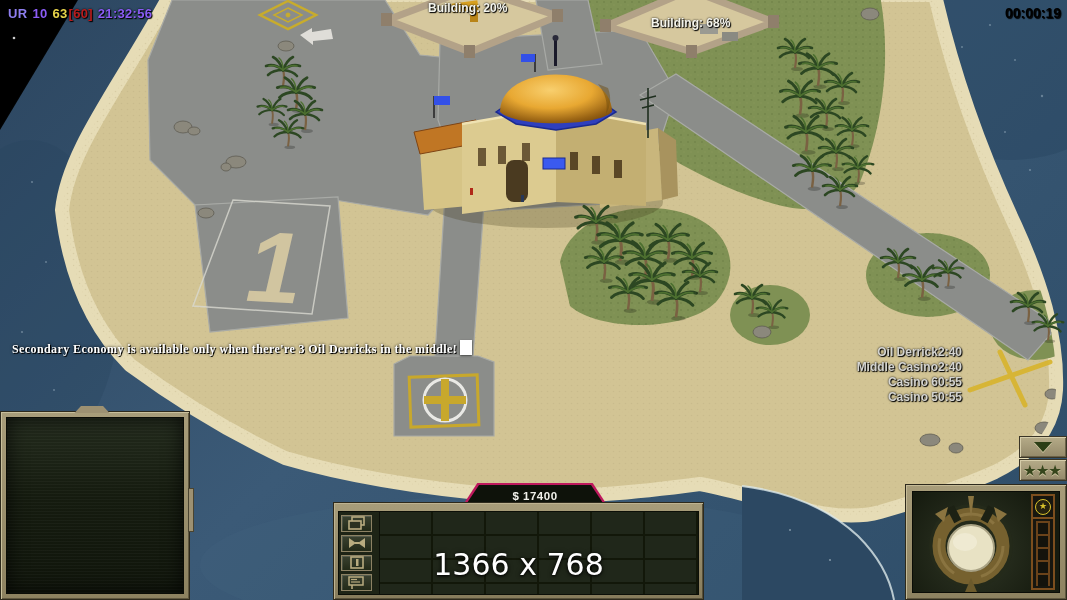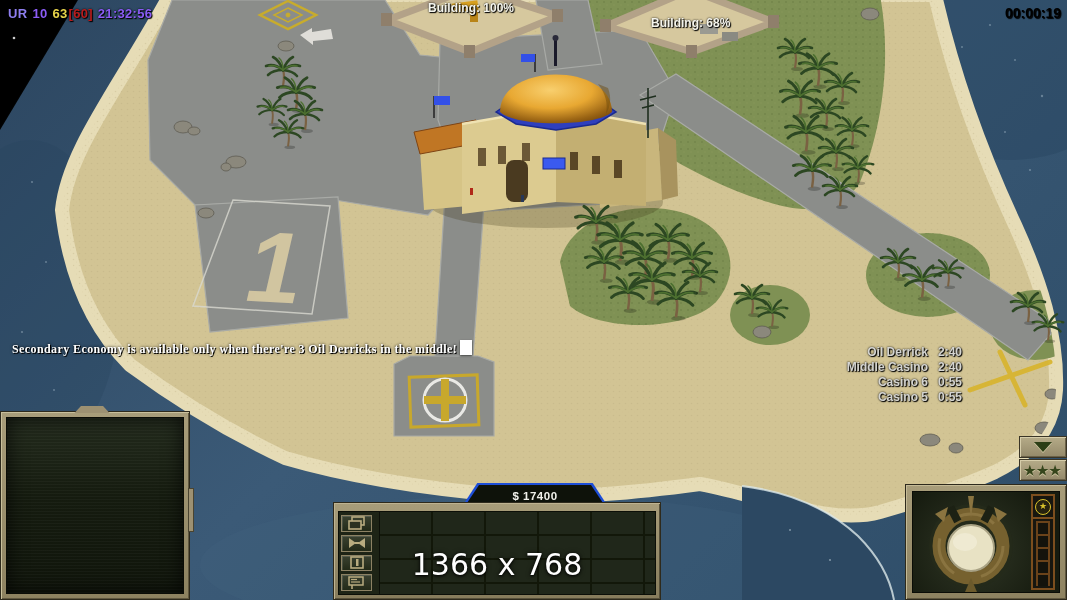--- a/index.html
+++ b/index.html
@@ -19,45 +19,45 @@
   .building-label{font-weight:bold;font-size:12px;color:#f4f4ec;
                   text-shadow:1px 1px 1px #000,0 0 2px #000;white-space:nowrap}
   .b1{left:428px;top:1px}.b2{left:651px;top:16px}
   .chat-line{left:12px;top:340px;font-family:Liberation Serif, serif;font-weight:bold;
              font-size:12px;letter-spacing:.4px;color:#fff;white-space:nowrap;
              text-shadow:1px 1px 0 #000,0 0 3px #000}
   .chat-cursor{display:inline-block;width:12px;height:15px;background:#fff;margin-left:3px;
                vertical-align:-2px;box-shadow:0 1px 2px rgba(0,0,0,.6)}
   .queue{right:105px;top:345px;display:flex;flex-direction:column;font-weight:bold;font-size:12px;
          color:#d4d4d0;text-shadow:1px 1px 1px #000,0 0 2px #000}
-  .q-row{display:flex;justify-content:flex-end;gap:10px;line-height:15px;white-space:nowrap}
+  .q-row{display:flex;justify-content:flex-end;line-height:15px;white-space:nowrap}
 
   
   .radar-panel{left:0;top:411px;width:190px;height:189px;box-sizing:border-box;padding:5px;
                background:linear-gradient(#a89d7a,#8d8260);border:1px solid #2e2a1c;
                box-shadow:inset 1px 1px 0 #c9c09c,inset -1px -1px 0 #5f573f}
   .radar-screen{width:100%;height:100%;box-sizing:border-box;border:1px solid #0a0c06;
     background-image:repeating-linear-gradient(to bottom,rgba(255,255,255,.03) 0 1px,transparent 1px 3px),
                      linear-gradient(180deg,#232b1d,#151b0f 45%,#10150b);
     box-shadow:inset 0 0 20px rgba(0,0,0,.75)}
   .radar-notch{position:absolute;top:-6px;left:68px;width:46px;height:7px;background:#9d9172;
                clip-path:polygon(12% 100%,26% 0,74% 0,88% 100%)}
   .radar-side-tab{position:absolute;right:-5px;top:76px;width:6px;height:44px;background:#9d9172;
                   border:1px solid #4a4430;box-sizing:border-box}
 
   
   .money-tab{left:461px;top:483px;width:148px;height:25px;
-             clip-path:polygon(11% 0,89% 0,100% 100%,0 100%);background:#1d4ed8;
+             clip-path:polygon(11% 0,89% 0,100% 100%,0 100%);background:#be185d;
              display:flex;align-items:center;justify-content:center}
   .money-inner{position:absolute;left:4px;right:4px;top:2px;bottom:2px;background:#0e120a;
                clip-path:polygon(10% 0,90% 0,100% 100%,0 100%)}
   .money-text{position:relative;color:#f0f0ea;font-size:11.5px;font-weight:bold;letter-spacing:.5px}
 
   
-  .command-bar{left:333px;top:502px;width:328px;height:98px;box-sizing:border-box;
+  .command-bar{left:333px;top:502px;width:371px;height:98px;box-sizing:border-box;
                background:linear-gradient(#a89d7a,#877c5c);border:1px solid #2e2a1c;
                box-shadow:inset 1px 1px 0 #beb391,inset -1px -1px 0 #57503a}
   .cb-inner{position:absolute;left:4px;right:4px;top:8px;bottom:4px;background:#1e2416;
             border:1px solid #0c0f08;display:flex}
   .cb-buttons{width:36px;display:flex;flex-direction:column;gap:3px;padding:3px 2px}
   .cb-btn{width:31px;height:20px;background:linear-gradient(#3a4130,#232a18);
           border:1px solid #8d8264;box-shadow:inset 1px 1px 0 rgba(255,255,255,.14);
           display:flex;align-items:center;justify-content:center;padding:0;cursor:pointer}
   .cb-grid{flex:1;background-color:#20271a;border-left:1px solid #0c0f08;
     background-image:repeating-linear-gradient(to right,transparent 0 51px,#121709 51px 53px),
@@ -344,21 +344,21 @@
     <circle cx="14" cy="38" r="1.3" fill="#fff" opacity=".8"></circle>
   </g>
 </svg>
 
 <div class="abs perf-line">
   <span class="c-tag">UR</span><span class="c-w">10</span><span class="c-y">63</span><span class="c-g">[60]</span><span class="c-w">21:32:56</span>
 </div>
 
 <div class="abs match-timer">00:00:19</div>
 
-<div class="abs building-label b1">Building: 100%</div>
+<div class="abs building-label b1">Building: 20%</div>
 <div class="abs building-label b2">Building: 68%</div>
 
 <div class="abs chat-line"><span>Secondary Economy is available only when there're 3 Oil Derricks in the middle!</span><span class="chat-cursor"></span></div>
 
 <div class="abs queue">
   <div class="q-row">
     <span>Oil Derrick</span>
     <span>2:40</span>
   </div>
   <div class="q-row">

